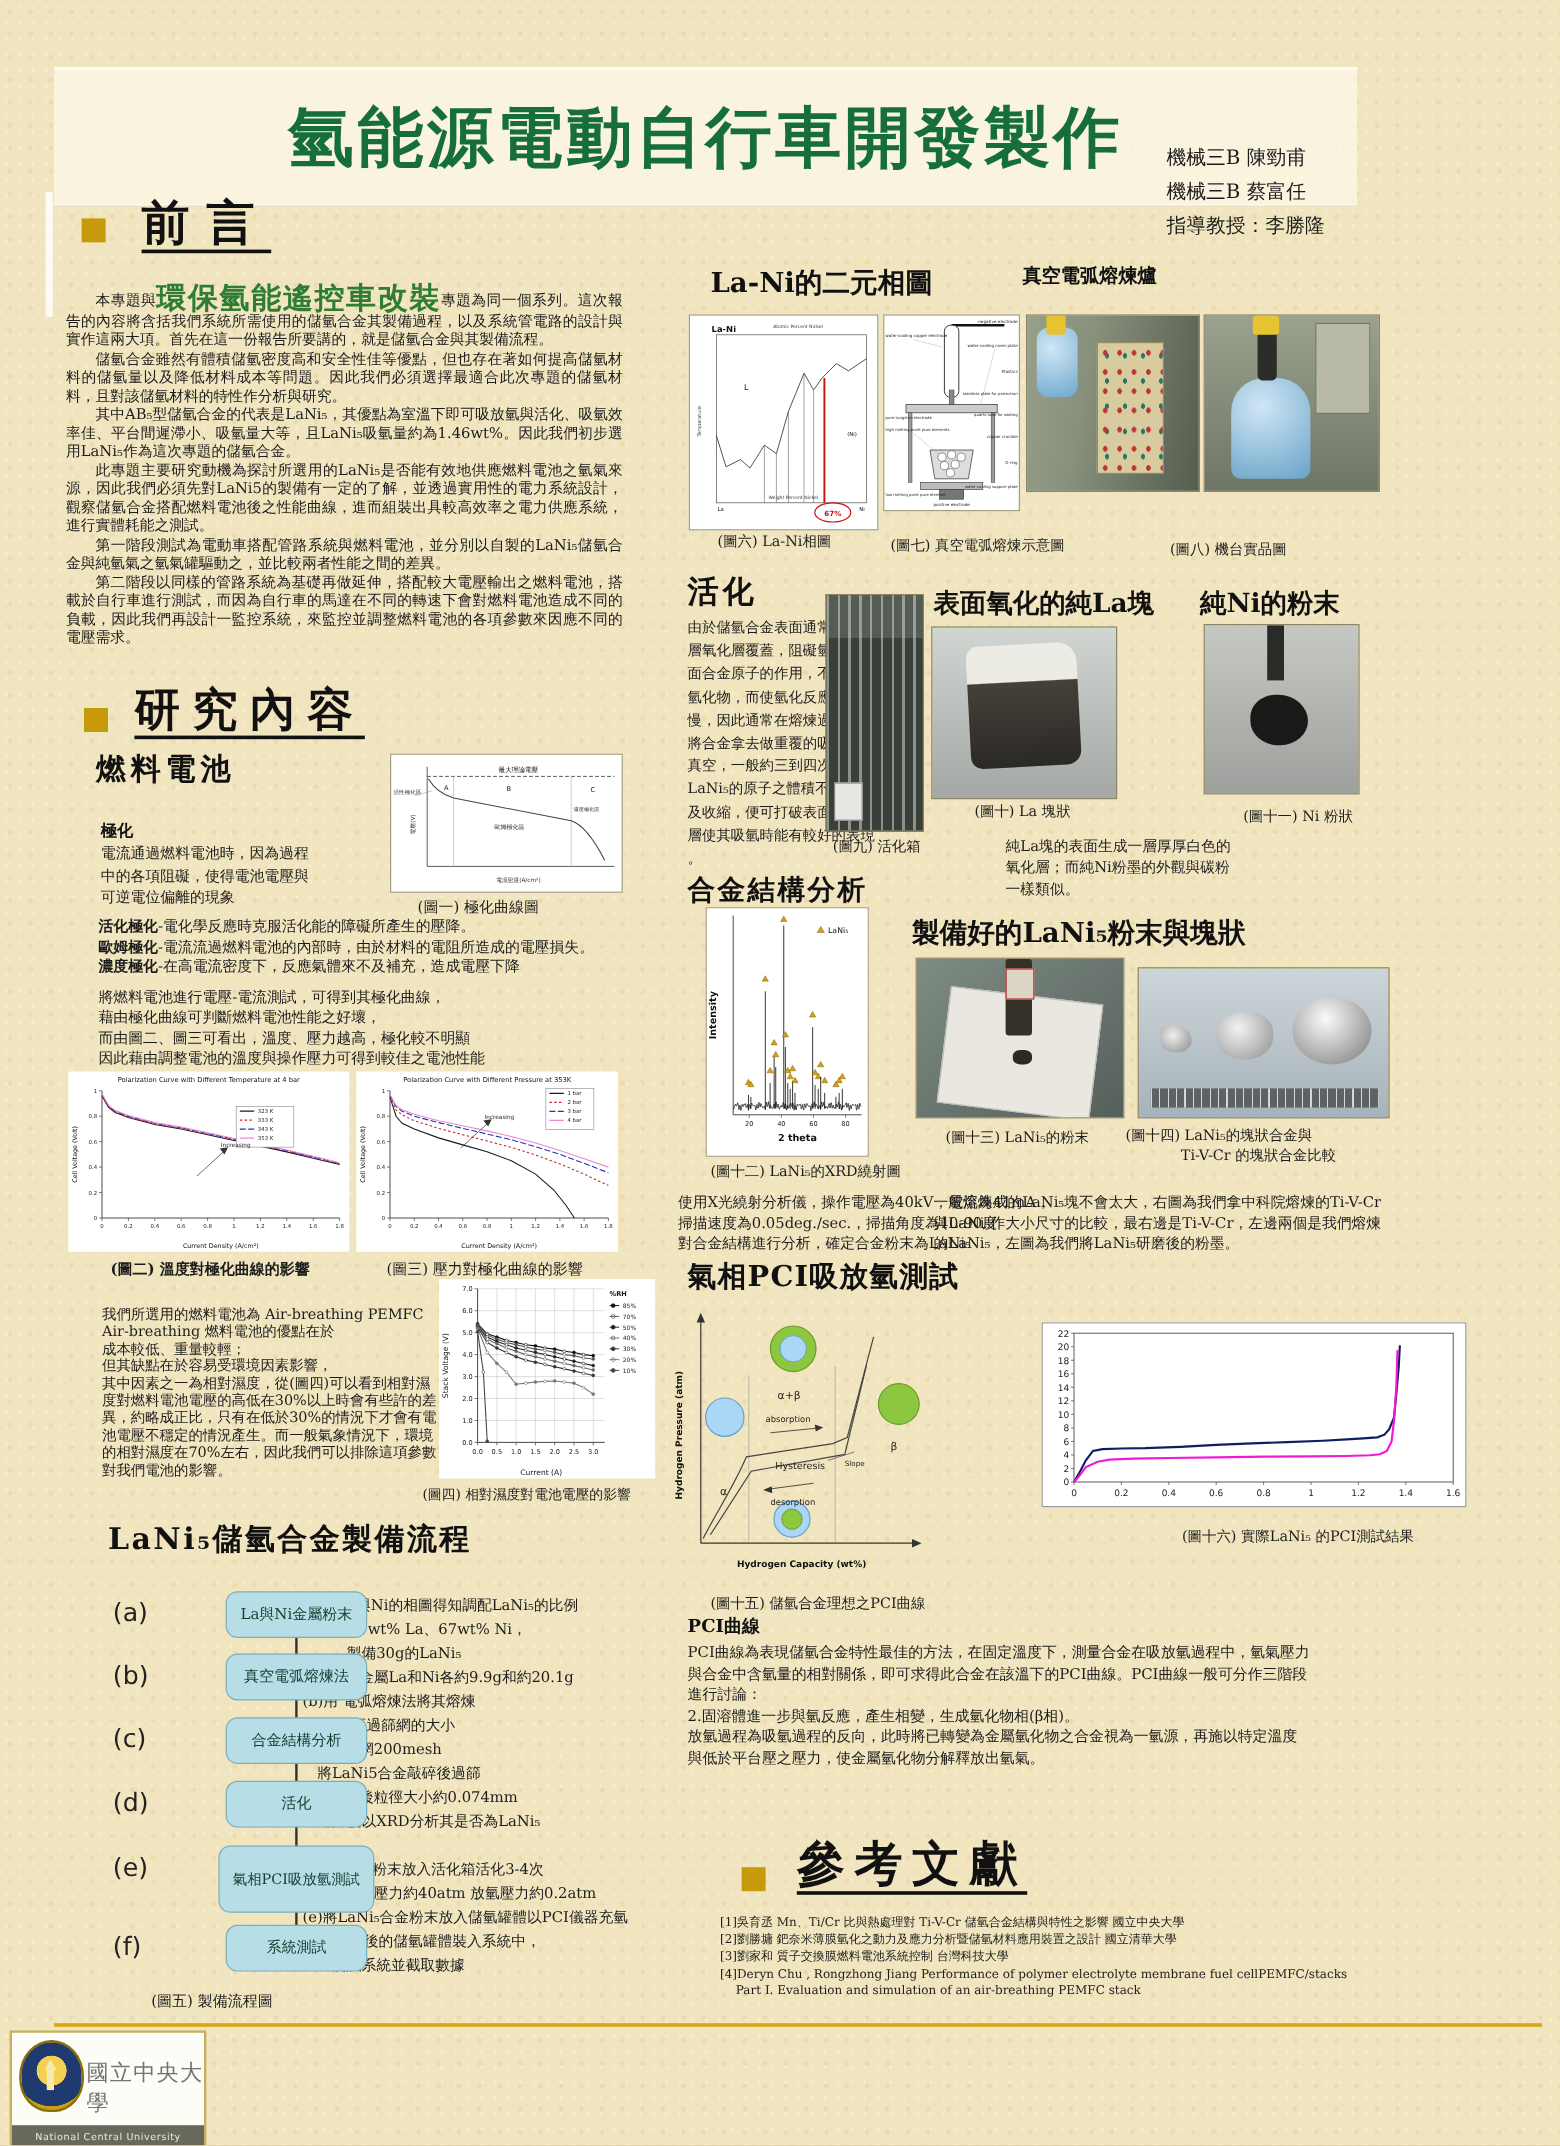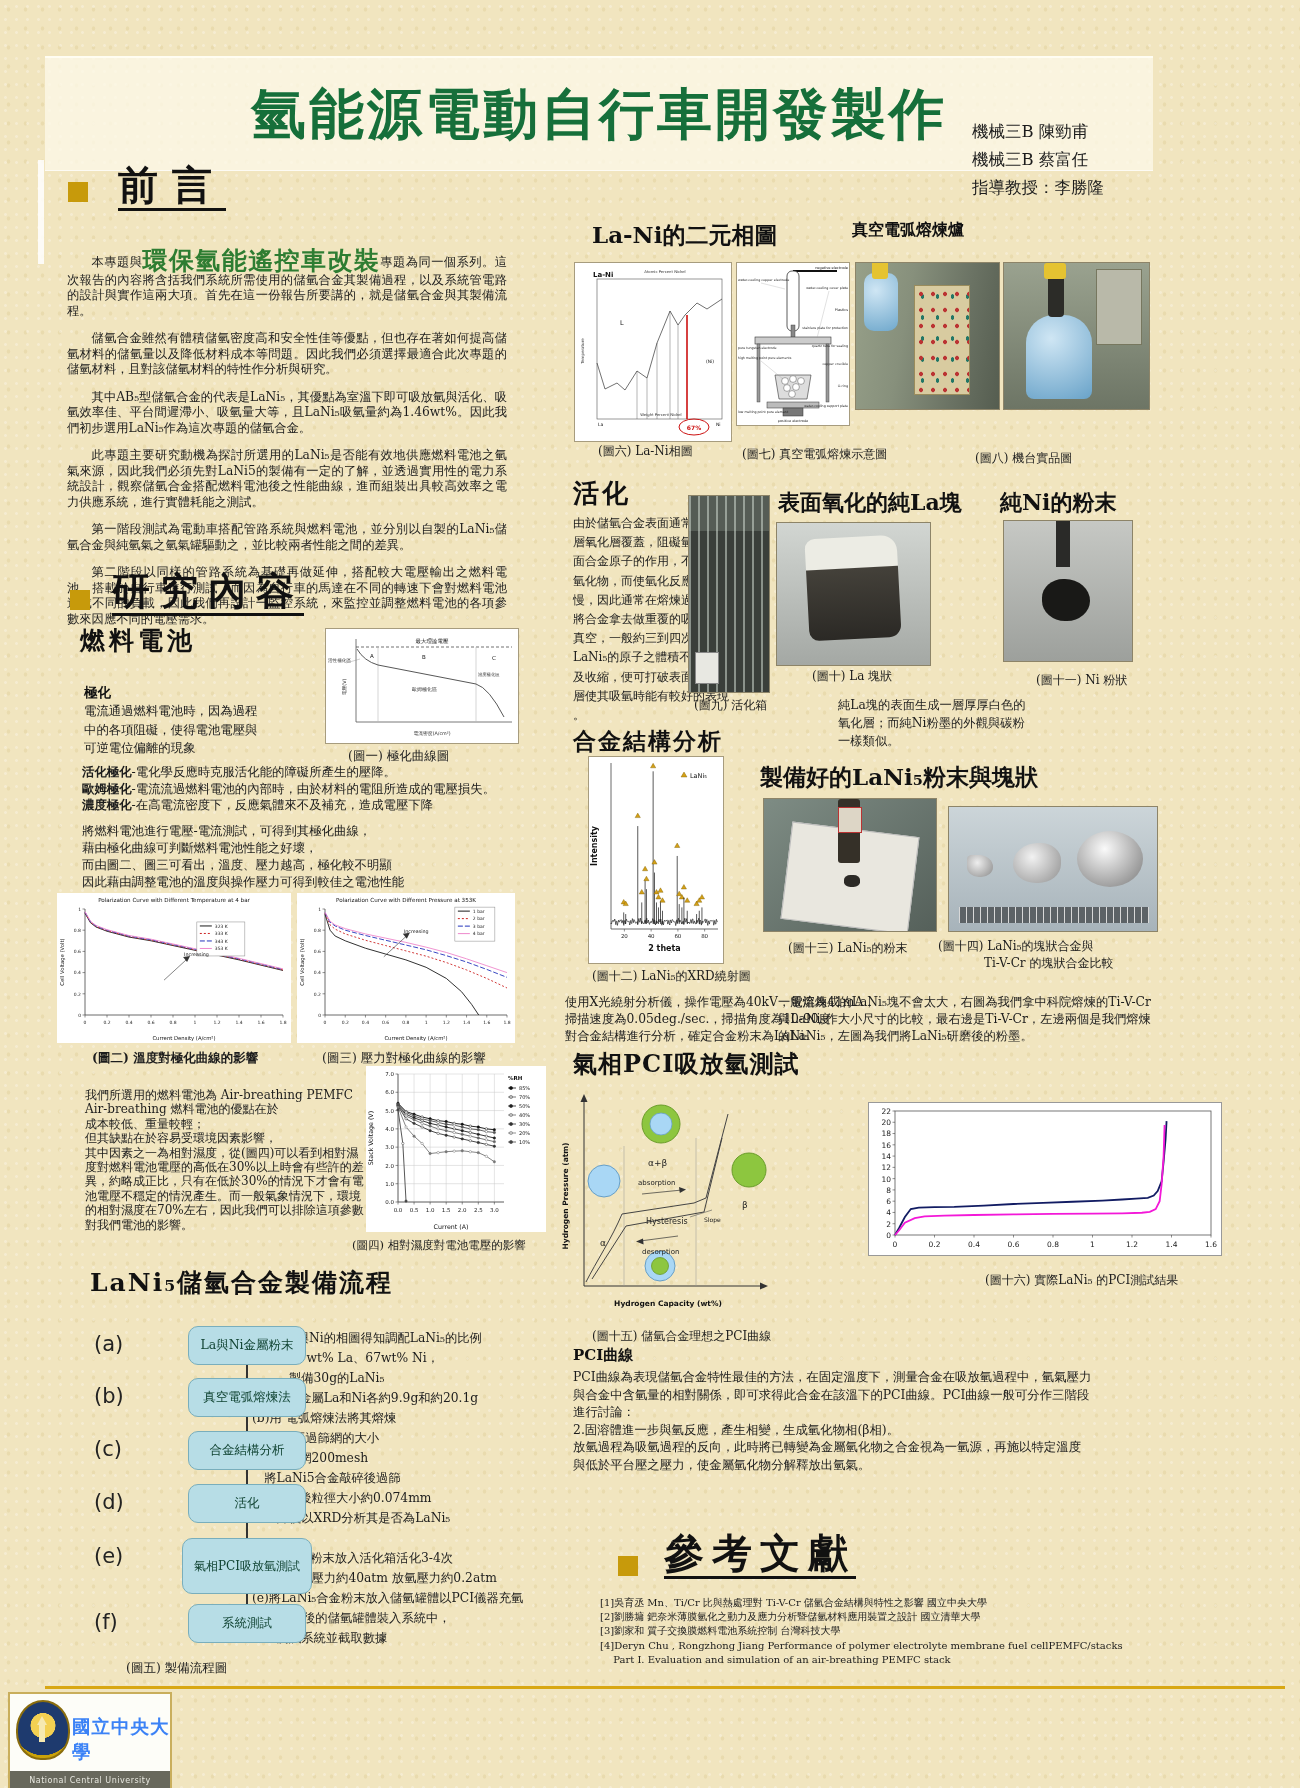--- a/index.html
+++ b/index.html
@@ -4,51 +4,51 @@
 <style>
   html,body{margin:0;padding:0;background:#d8c79a;}
   .poster{position:relative;width:1300px;height:1788px;background:#f1e5bf;
     font-family:"DejaVu Serif","Liberation Serif",serif;color:#1c1c1c;overflow:hidden;}
   .poster::before{content:"";position:absolute;inset:0;z-index:0;pointer-events:none;
     background-image:radial-gradient(rgba(255,255,255,.28) 1px,transparent 1.6px),
                      radial-gradient(rgba(186,156,72,.14) 1.5px,transparent 2.2px);
     background-size:11px 13px,17px 19px;}
   .abs{position:absolute;}
   .band{position:absolute;left:45px;top:56px;width:1086px;height:112px;
-    background:rgba(253,248,232,.78);border-top:2px solid #fffdf2;border-bottom:1px solid rgba(255,255,255,.65);padding-left:22px;}
+    background:rgba(253,248,232,.78);border-top:2px solid #fffdf2;border-bottom:1px solid rgba(255,255,255,.65);}
   .poster-title{position:absolute;left:0;top:0;width:100%;height:112px;line-height:112px;text-align:center;
     font-size:55px;font-weight:bold;color:#166f3a;letter-spacing:3px;}
   .authors{position:absolute;left:972px;top:118px;font-size:16.5px;line-height:28px;white-space:nowrap;}
   .sec-bullet{position:absolute;width:20px;height:20px;background:#c79a0b;}
   .sec-title{position:absolute;font-weight:bold;text-decoration:underline;
     text-decoration-thickness:3px;text-underline-offset:9px;color:#111;}
   .white-tick{position:absolute;background:rgba(255,255,255,.85);}
   .body-text{position:absolute;text-align:justify;}
-  .body-text p{margin:12px;text-indent:2em;}
+  .body-text p{margin:0;text-indent:2em;}
   .hl{font-size:25px;font-weight:bold;color:#2e7d32;line-height:1;vertical-align:-3px;letter-spacing:1px;}
   .subhead{position:absolute;font-weight:bold;color:#111;white-space:nowrap;}
   .lines div{white-space:nowrap;}
   .figcap{position:absolute;font-size:12.5px;white-space:nowrap;}
   .chart{position:absolute;background:#fff;}
   .chart.bordered{border:1px solid #a79c7e;}
   .flow-label{position:absolute;font-family:"DejaVu Sans","Liberation Sans",sans-serif;font-size:21px;color:#222;}
   .flow-box{position:absolute;background:#b7dde6;border:1px solid #79aebc;border-radius:10px;
     display:flex;align-items:center;justify-content:center;font-size:12.5px;color:#143;z-index:2;}
   .flow-conn{position:absolute;width:2px;background:#333;z-index:1;}
   .gold-rule{position:absolute;height:3px;background:#d8a714;}
   .photo{position:absolute;border:1px solid #8d8468;overflow:hidden;}
   .refs div{white-space:nowrap;}
   .logo-box{position:absolute;left:8px;top:1692px;width:160px;height:96px;background:#fdfdf8;
     border:2px solid #c9ae5c;z-index:3;}
   .logo-crest{position:absolute;left:6px;top:6px;width:50px;height:56px;border-radius:50% 50% 46% 46%;
     background:radial-gradient(circle at 50% 42%,#f3d052 0 30%,#1e3a6e 31% 72%,#caa20a 73%);
     border:2px solid #8a6d0e;}
   .logo-crest::after{content:"";position:absolute;left:19px;top:14px;width:10px;height:26px;background:#f6e9b0;
     clip-path:polygon(50% 0,100% 35%,80% 35%,80% 100%,20% 100%,20% 35%,0 35%);}
-  .logo-zh{position:absolute;left:62px;top:20px;font-size:18.5px;font-weight:bold;letter-spacing:1px;color:#3b82f6;}
+  .logo-zh{position:absolute;left:62px;top:20px;font-size:18.5px;font-weight:normal;letter-spacing:1px;color:#737373;}
   .logo-en-band{position:absolute;left:0;bottom:0;width:100%;height:19px;background:#68685c;
     display:flex;align-items:center;justify-content:center;}
   .logo-en-band span{font-family:"DejaVu Sans","Liberation Sans",sans-serif;font-size:8px;color:#e8e8e0;letter-spacing:.5px;}
   svg text{font-family:"DejaVu Sans","Liberation Sans",sans-serif;}
 </style>
 </head>
 <body>
 
 <div class="poster">
 

